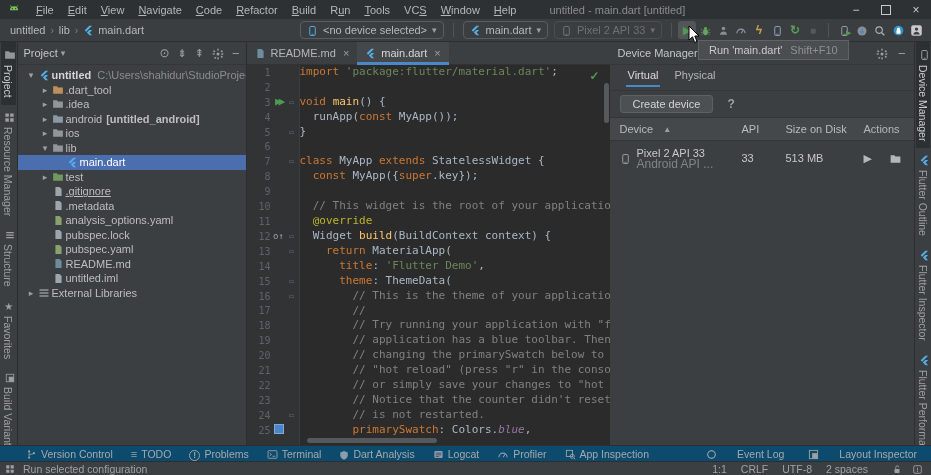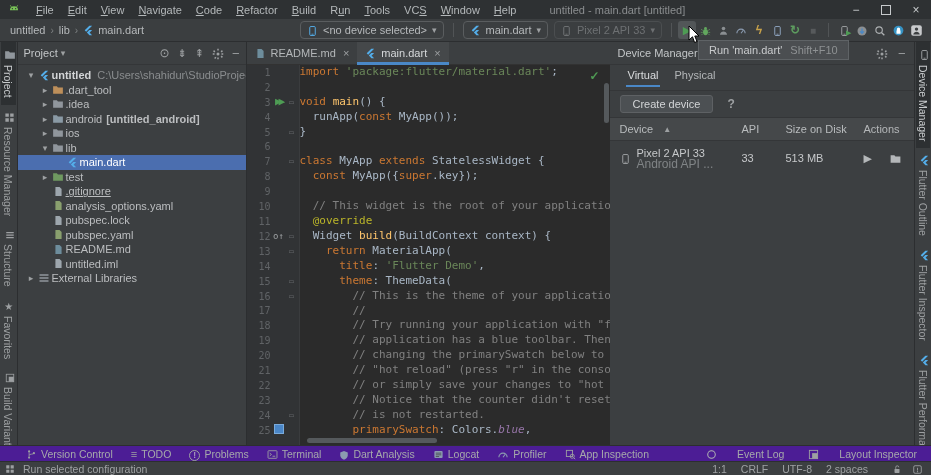--- a/index.html
+++ b/index.html
@@ -101,21 +101,21 @@
   .dm-row{height:34px;display:flex;align-items:center;color:#c6c8ca;}
   .dm-c1{width:122px;padding-left:10px;display:flex;align-items:center;gap:6px;flex:none;}
   .dm-c2{width:44px;flex:none;}
   .dm-c3{width:66px;flex:none;}
   .dm-c4{flex:1;display:flex;gap:17px;padding-left:12px;align-items:center;color:#b4b7b9;}
   .dev-name .nm{line-height:12px;}
   .dev-name .sub{font-size:12px;color:#808486;line-height:11px;}
   .sort-arrow{font-size:8px;color:#9da0a2;margin-left:4px;}
 
   
-  #toolbuttons{position:absolute;left:0;top:445px;width:931px;height:16px;background:#4c1d95;
+  #toolbuttons{position:absolute;left:0;top:445px;width:931px;height:16px;background:#0c4a6e;
                border-top:1px solid #2c2e30;display:flex;align-items:center;font-size:10.5px;color:#a6a9ab;}
   #toolbuttons .tb-item{display:flex;align-items:center;gap:4px;margin-right:18px;}
   #tb-left{display:flex;padding-left:26px;}
   #tb-right{margin-left:auto;display:flex;padding-right:14px;}
   #tb-right .tb-item{margin-right:0;margin-left:24px;gap:20px;}
 
   
   #statusbar{position:absolute;left:0;top:461px;width:931px;height:14px;background:#3c3f41;
              border-top:1px solid #2c2e30;display:flex;align-items:center;font-size:10.5px;color:#9fa2a4;}
   #sb-corner{margin:0 8px 0 5px;display:flex;}
@@ -410,20 +410,29 @@
             <span class="ticon">
               <svg class="ic" width="11" height="11" viewBox="0 0 16 16" style="color: rgb(157, 166, 173);">
                 <path fill="currentColor" d="M3.5 1.5h6l3 3v10h-9z"></path>
               </svg>
             </span>
             <span class="label">.gitignore</span>
           </div>
           <div class="trow" style="padding-left: 22px;">
             <span class="arrow"></span>
             <span class="ticon">
+              <svg class="ic" width="11" height="11" viewBox="0 0 16 16" style="color: rgb(157, 166, 173);">
+                <path fill="currentColor" d="M3.5 1.5h6l3 3v10h-9z"></path>
+              </svg>
+            </span>
+            <span class="label">.metadata</span>
+          </div>
+          <div class="trow" style="padding-left: 22px;">
+            <span class="arrow"></span>
+            <span class="ticon">
               <svg class="ic" width="11" height="11" viewBox="0 0 16 16" style="color: rgb(138, 160, 110);">
                 <path fill="currentColor" d="M3.5 1.5h6l3 3v10h-9z"></path>
               </svg>
             </span>
             <span class="label">analysis_options.yaml</span>
           </div>
           <div class="trow" style="padding-left: 22px;">
             <span class="arrow"></span>
             <span class="ticon">
               <svg class="ic" width="11" height="11" viewBox="0 0 16 16" style="color: rgb(157, 166, 173);">

